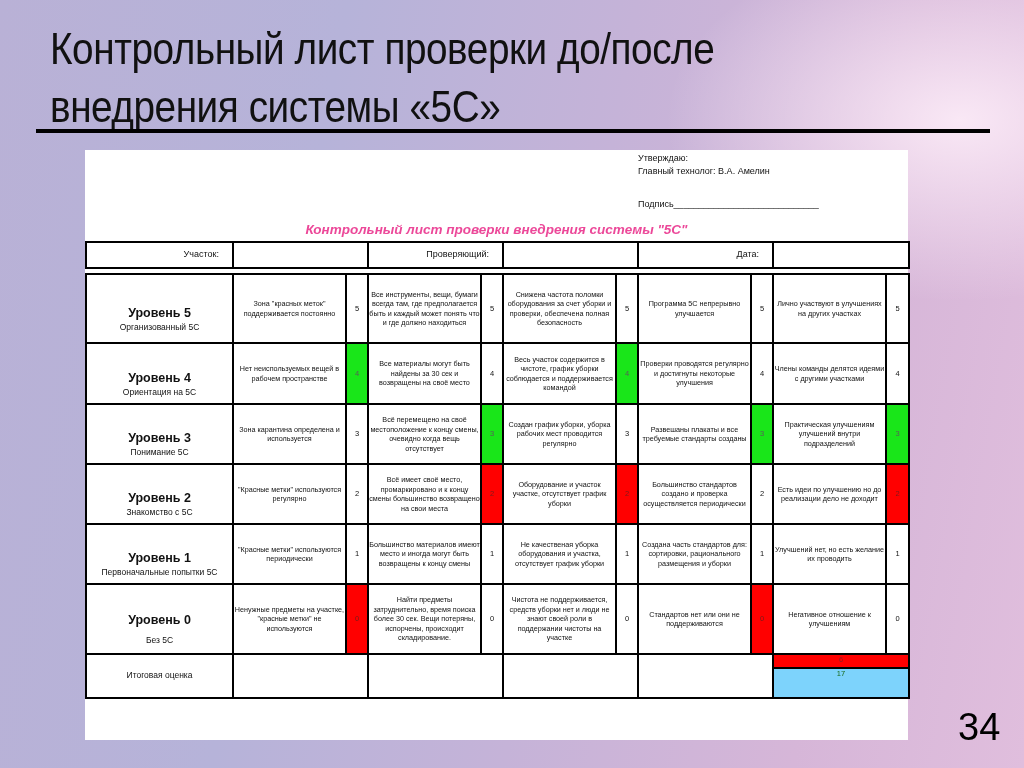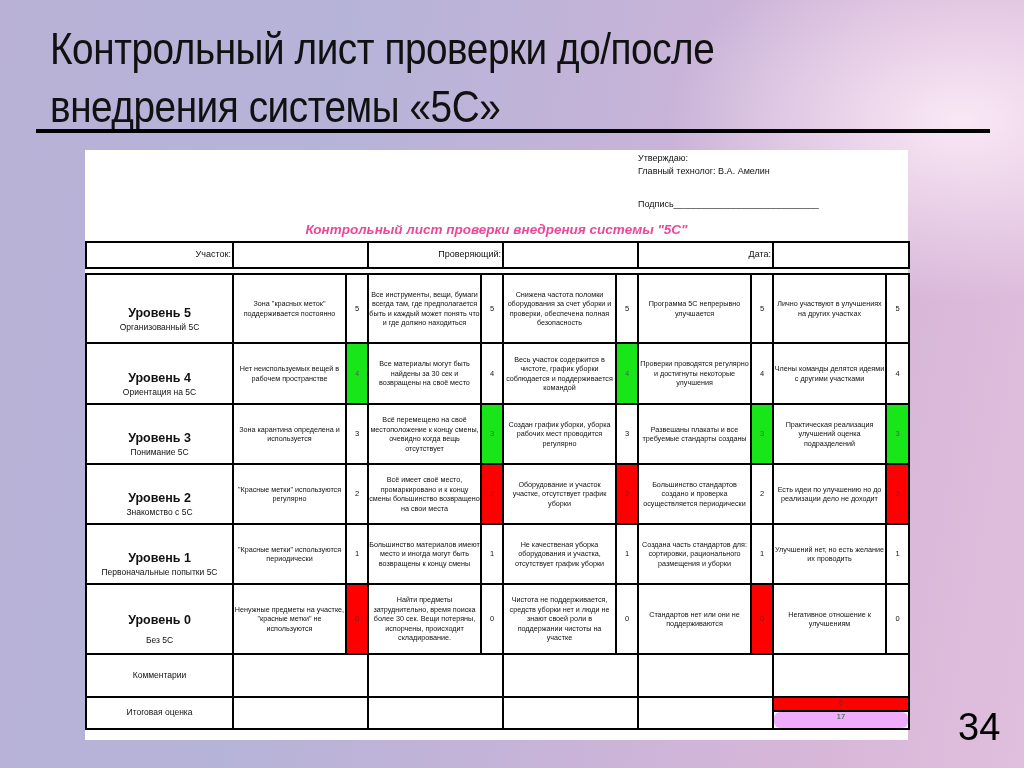--- a/index.html
+++ b/index.html
@@ -28,30 +28,30 @@
   }
   .approve .sig { margin-top:20px; }
   .sheet-title {
     position:absolute; left:85px; top:222px; width:823px; text-align:center;
     font-size:13.5px; font-style:italic; font-weight:bold; color:#ec4899;
   }
   table { border-collapse:collapse; position:absolute; table-layout:fixed; }
   td { border:2px solid #000; padding:0; font-size:7.2px; color:#111; text-align:center; vertical-align:middle; line-height:9.5px; overflow:hidden; }
   .info { left:85px; top:241px; width:823px; }
   .info td { height:24px; font-size:9px; }
-  .info td.lbl { text-align:right; padding-right:1px;margin-top:30px; }
+  .info td.lbl { text-align:right; padding-right:13px;margin-top:30px; }
   .grid { left:85px; top:273px; width:823px; }
   .grid .hdr td { height:13px; font-size:9px; line-height:11px; }
   .lvl-title { font-size:12.5px; font-weight:bold; line-height:16px; display:block;margin-top:20px; }
   .lvl-sub { font-size:8.5px; line-height:12px; display:block; }
   td.score { font-size:7.5px; }
   td.green { background:#19e619; color:#5a5a5a; }
   td.red { background:#ff0000; color:#7a1a1a; }
   .total-red { background:#ff0000; color:#8a2020; height:12px; font-size:7.5px; }
-  .total-green { background:#f0abfc; color:#1a6a1a; height:16px; font-size:7.5px;border-radius:6px; }
+  .total-green { background:#7dd3fc; color:#1a6a1a; height:28px; font-size:7.5px; }
   td.split { padding:0; }
   td.split div { border:0; }
   td.split .top { border-bottom:2px solid #000; }
   .page-num {
     position:absolute; left:958px; top:706px; font-size:38px; color:#000000;
   }
 </style>
 </head>
 <body>
 
@@ -148,21 +148,21 @@
           <span class="lvl-sub">Понимание 5С</span>
         </td>
     <td>Зона карантина определена и используется</td>
     <td class="score">3</td>
     <td>Всё перемещено на своё местоположение к концу смены, очевидно когда вещь отсутствует</td>
     <td class="score green">3</td>
     <td>Создан график уборки, уборка рабочих мест проводится регулярно</td>
     <td class="score">3</td>
     <td>Развешаны плакаты и все требуемые стандарты созданы</td>
     <td class="score green">3</td>
-    <td>Практическая реализация улучшений оценка подразделений</td>
+    <td>Практическая улучшениям улучшений внутри подразделений</td>
     <td class="score green">3</td>
   </tr>
 
   <tr style="height:60px">
     <td>
           <span class="lvl-title">Уровень 2</span>
           <span class="lvl-sub">Знакомство с 5С</span>
         </td>
     <td>"Красные метки" используются регулярно</td>
     <td class="score">2</td>
@@ -203,28 +203,20 @@
     <td>Найти предметы затруднительно, время поиска более 30 сек. Вещи потеряны, испорчены, происходит складирование.</td>
     <td class="score">0</td>
     <td>Чистота не поддерживается, средств уборки нет и люди не знают своей роли в поддержании чистоты на участке</td>
     <td class="score">0</td>
     <td>Стандартов нет или они не поддерживаются</td>
     <td class="score red">0</td>
     <td>Негативное отношение к улучшениям</td>
     <td class="score">0</td>
   </tr>
 
-  <tr style="height:43px">
-    <td style="font-size:8.5px">Комментарии</td>
-    <td colspan="2"></td>
-    <td colspan="2"></td>
-    <td colspan="2"></td>
-    <td colspan="2"></td>
-    <td colspan="2"></td>
-  </tr>
 
   <tr style="height:27px">
     <td style="font-size:8.5px">Итоговая оценка</td>
     <td colspan="2"></td>
     <td colspan="2"></td>
     <td colspan="2"></td>
     <td colspan="2"></td>
     <td colspan="2" class="split">
       <div class="top total-red">6</div>
       <div class="total-green">17</div>

